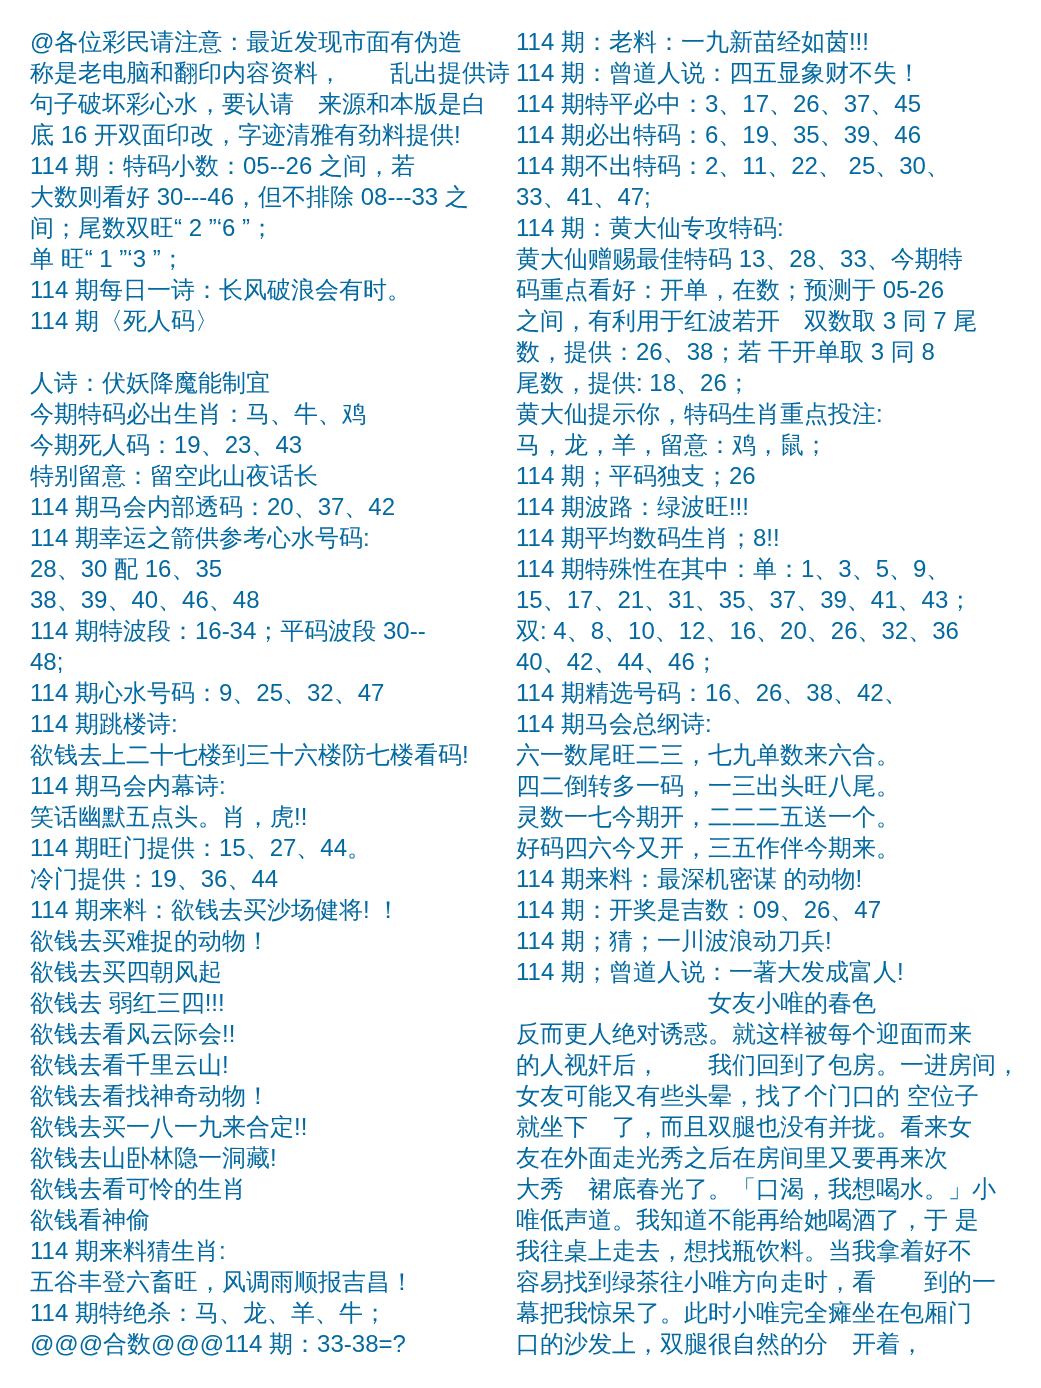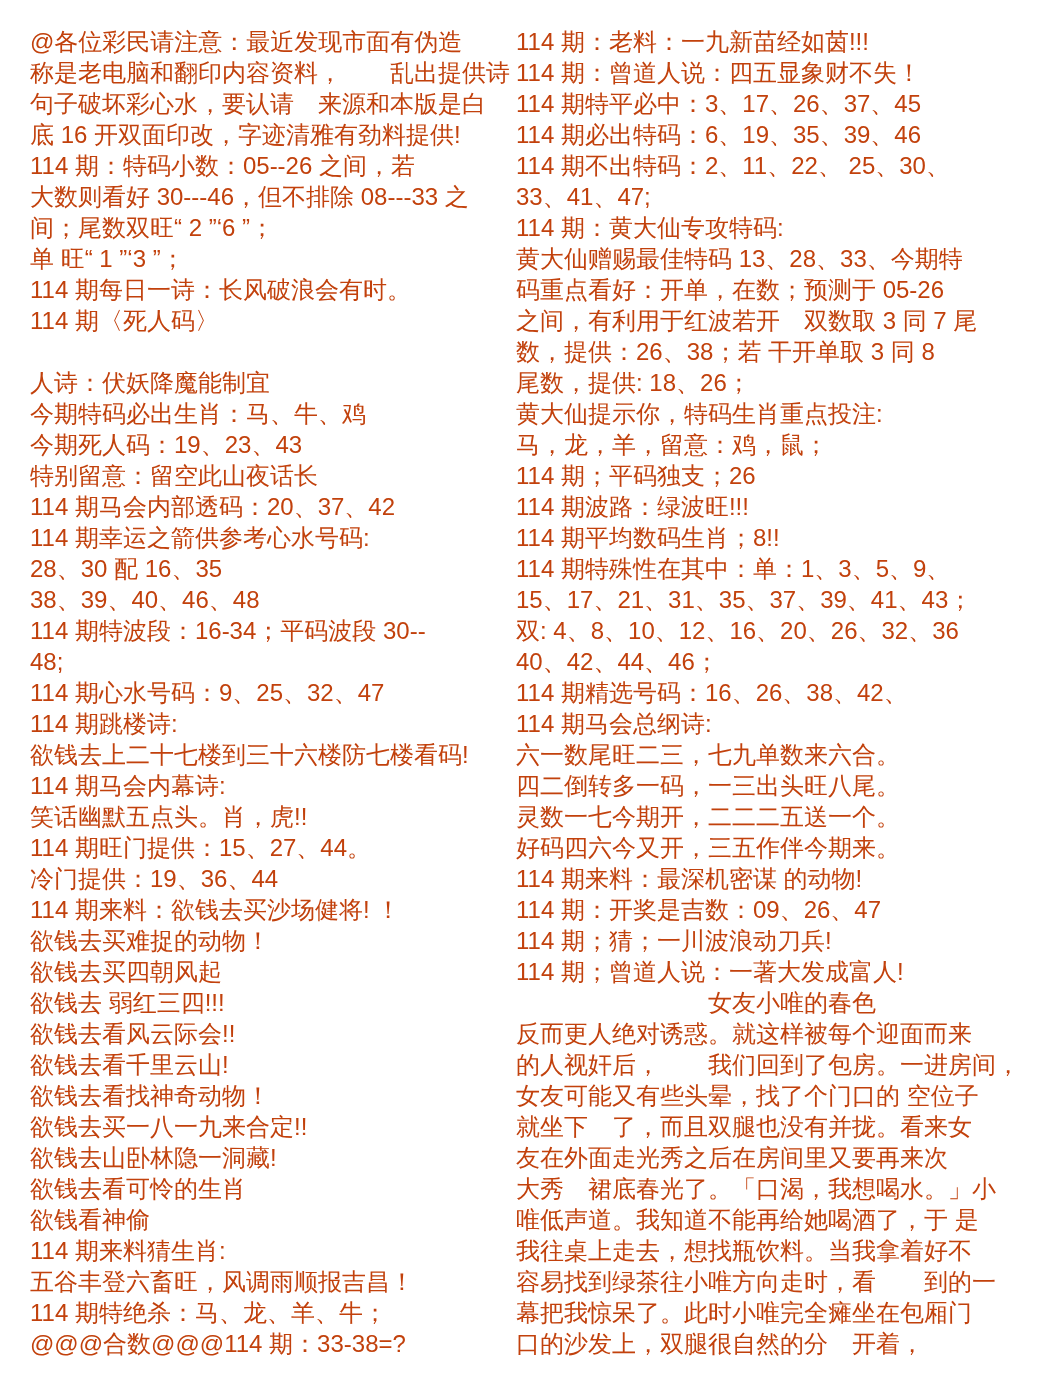--- a/index.html
+++ b/index.html
@@ -16,21 +16,21 @@
     font-family: "Liberation Sans", "DejaVu Sans", sans-serif;
     overflow: hidden;
   }
   .col {
     position: absolute;
     top: 26px;
     font-size: 24px;
     line-height: 31px;
     white-space: pre;
     overflow: hidden;
-    color: #c2410c;
+    color: #0369a1;
   }
   .col-left {
     left: 30px;
     width: 508px;
   }
   .col-right {
     left: 516px;
     width: 496px;
   }
   .line {

